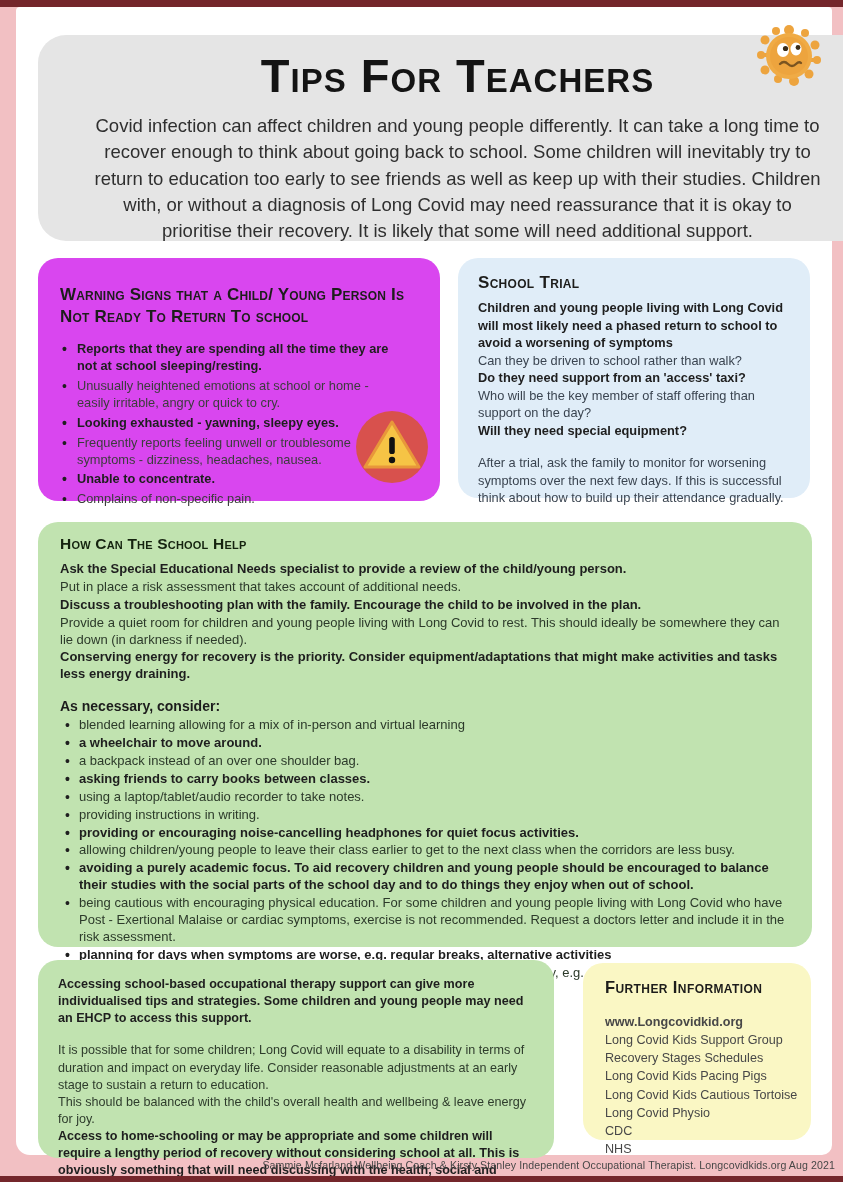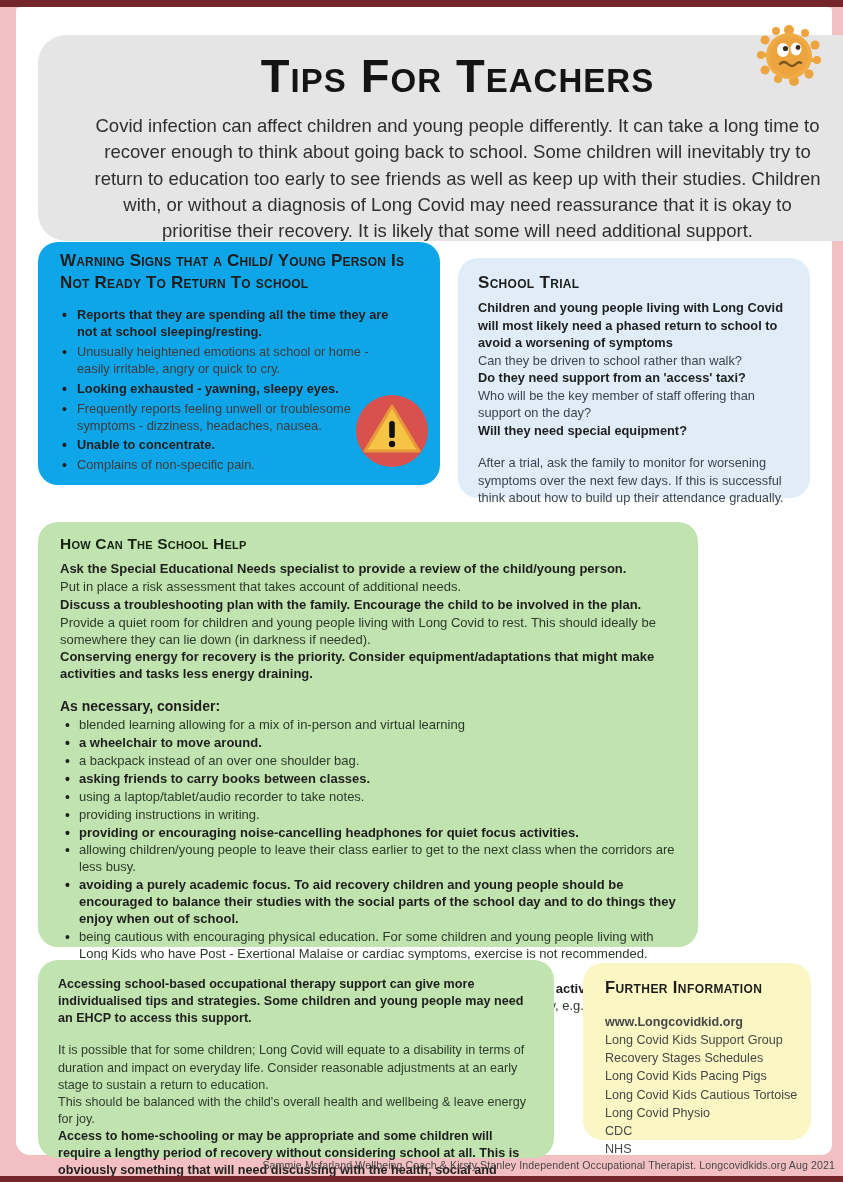--- a/index.html
+++ b/index.html
@@ -27,39 +27,39 @@
     text-align:center; font-variant:small-caps; font-weight:bold;
     font-size:47px; letter-spacing:1px; color:#141414; line-height:1.15;
   }
   .intro-body {
     margin:10px auto 0; width:742px; text-align:center;
     font-size:18.5px; line-height:1.42; color:#2f2f2f;
   }
   .virus { position:absolute; left:756px; top:20px; }
 
   
-  .warning-box { left:38px; top:242px; width:402px; height:243px; background:#0ea5e9; padding:8px 18px 0 22px; }
+  .warning-box { left:38px; top:258px; width:402px; height:243px; background:#d946ef; padding:26px 18px 0 22px; }
   .warning-heading { font-size:17px; line-height:1.3; letter-spacing:.2px; }
   .warning-box ul { list-style:none; margin-top:13px; width:330px; }
   .warning-box li, .help-box li {
     position:relative; padding-left:17px; font-size:12.8px; line-height:1.32; margin-bottom:3px;
   }
   .warning-box li::before, .help-box li::before {
     content:"•"; position:absolute; left:2px; top:-1px; font-size:14px; color:#1f1f1f;
   }
   .warn-icon { position:absolute; right:10px; bottom:12px; }
 
   
   .trial-box { left:458px; top:258px; width:352px; height:240px; background:#e0edf8; padding:15px 18px 0 20px; }
   .trial-heading { font-size:17px; letter-spacing:.3px; }
   .trial-box .item { font-size:12.8px; line-height:1.37; }
   .trial-box { color:#3a4450; }
 
   
-  .help-box { left:38px; top:522px; width:660px; height:425px; background:#c1e3b0; padding:13px 20px 0 22px; color:#2c3a2a; }
+  .help-box { left:38px; top:522px; width:774px; height:425px; background:#c1e3b0; padding:13px 20px 0 22px; color:#2c3a2a; }
   .help-heading { font-size:15.5px; letter-spacing:.2px; color:#15230f; }
   .help-paras { margin-top:8px; }
   .help-box .item { font-size:13px; line-height:1.3; margin-bottom:1px; }
   .consider { margin-top:15px; font-weight:bold; font-size:14px; color:#1c1c1c; }
   .help-box ul { list-style:none; margin-top:3px; }
   .help-box li { margin-bottom:2px; padding-left:19px; }
   .help-box li::before { left:5px; }
 
   
   .ot-box { left:38px; top:960px; width:516px; height:198px; background:#c1e3b0; padding:16px 16px 0 20px; color:#2e3c2c; }
@@ -163,21 +163,21 @@
   <ul>
       <li class="item">blended learning allowing for a mix of in-person and virtual learning</li>
       <li class="item b">a wheelchair to move around.</li>
       <li class="item">a backpack instead of an over one shoulder bag.</li>
       <li class="item b">asking friends to carry books between classes.</li>
       <li class="item">using a laptop/tablet/audio recorder to take notes.</li>
       <li class="item">providing instructions in writing.</li>
       <li class="item b">providing or encouraging noise-cancelling headphones for quiet focus activities.</li>
       <li class="item">allowing children/young people to leave their class earlier to get to the next class when the corridors are less busy.</li>
       <li class="item b">avoiding a purely academic focus. To aid recovery children and young people should be encouraged to balance their studies with the social parts of the school day and to do things they enjoy when out of school.</li>
-      <li class="item">being cautious with encouraging physical education. For some children and young people living with Long Kids who have Post - Exertional Malaise or cardiac symptoms, exercise is not recommended. Request a doctors letter and include it in the risk assessment.</li>
+      <li class="item">being cautious with encouraging physical education. For some children and young people living with Long Covid who have Post - Exertional Malaise or cardiac symptoms, exercise is not recommended. Request a doctors letter and include it in the risk assessment.</li>
       <li class="item b">planning for days when symptoms are worse, e.g. regular breaks, alternative activities</li>
       <li class="item">not pushing children and young people to participate in lessons until they are ready, e.g. allow them to volunteer answers rather than call on them unexpectedly.</li>
       <li class="item b">exam or coursework adjustments, e.g. providing extra time, quiet room etc.</li>
     </ul>
 </div>
 
 <div class="box ot-box">
   <div>
       <div class="item b">Accessing school-based occupational therapy support can give more individualised tips and strategies.  Some children and young people may need an EHCP to access this support.</div>
       <div class="item gap">It is possible that for some children; Long Covid will equate to a disability in terms of duration and impact on everyday life. Consider reasonable adjustments at an early stage to sustain a return to education.</div>

